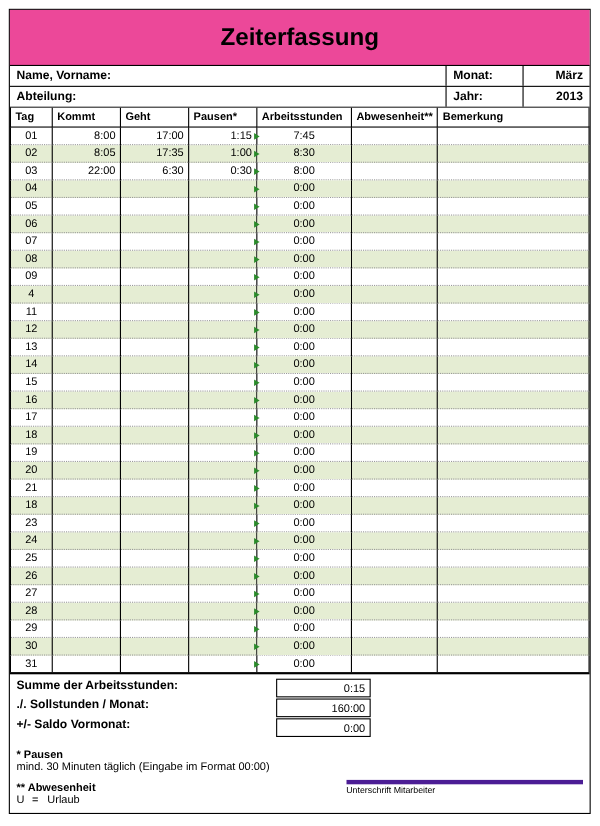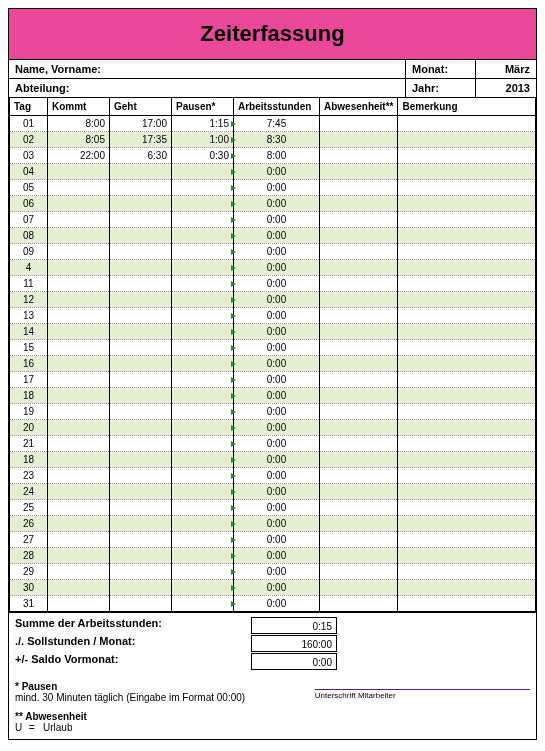--- a/index.html
+++ b/index.html
@@ -124,22 +124,22 @@
     padding: 0 6px 6px 6px;
     gap: 20px;
   }
   .footer-left { flex: 1.3; font-size: 10px; }
   .footer-right { flex: 1; font-size: 8px; }
   .footer-left b { font-size: 10px; }
   .legend-row { display: flex; }
   .legend-code { width: 14px; }
   .legend-eq { width: 14px; }
   .sig-line {
-    border-top: 1px solid #4c1d95;
-    margin-top: 8px;
+    border-top: 4px solid #4c1d95;
+    margin-top: 28px;
     padding-top: 1px;
     font-size: 8px;
   }
 </style>
 </head>
 <body>
 
 <div class="sheet">
 
   <div class="title-bar">Zeiterfassung</div>

